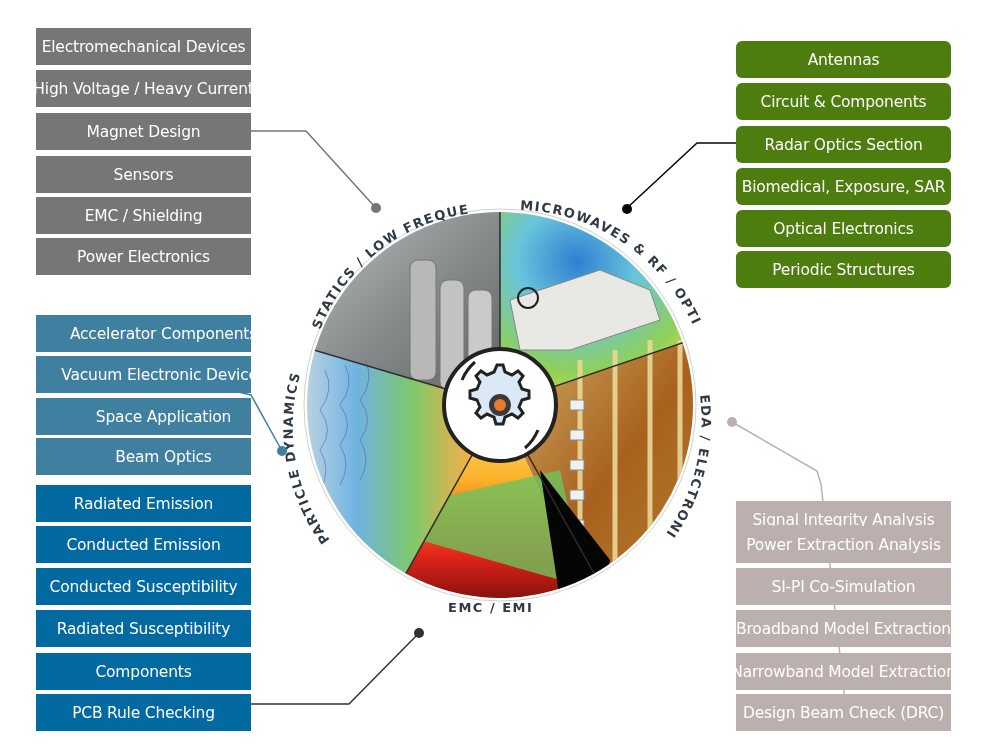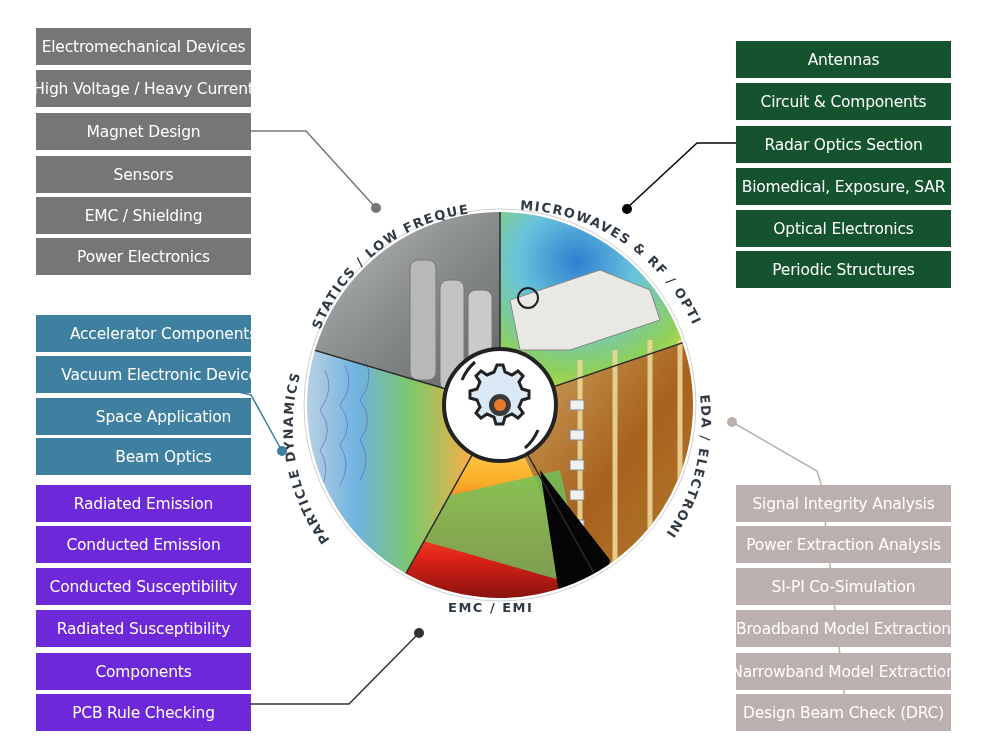--- a/index.html
+++ b/index.html
@@ -3,23 +3,23 @@
 <meta charset="utf-8">
 <style>
   html, body { margin: 0; padding: 0; }
   body { width: 1000px; height: 750px; background: #ffffff; position: relative; overflow: hidden;
          font-family: "DejaVu Sans", "Liberation Sans", sans-serif; }
   .col { position: absolute; width: 215px; }
   .box { position: absolute; left: 0; width: 215px; height: 37px; display: flex; align-items: center;
          justify-content: center; color: #ffffff; font-size: 15.5px; white-space: nowrap; letter-spacing: -0.2px;
          box-sizing: border-box; }
   .g-static .box { background: #767676; }
-  .g-micro .box { background: #14532d; }
+  .g-micro .box { background: #4d7c0f; border-radius: 6px; }
   .g-particle .box { background: #3f7fa0; padding-left: 40px; }
-  .g-emc .box { background: #6d28d9; }
+  .g-emc .box { background: #0369a1; }
   .g-eda .box { background: #bcb0ae; }
   svg#wheel { position: absolute; left: 0; top: 0; }
   .seg-label { font-family: "DejaVu Sans", sans-serif; font-weight: bold; fill: #2f3a44; letter-spacing: 1.5px; }
 </style>
 </head>
 <body>
 
 <svg id="wheel" width="1000" height="750" viewBox="0 0 1000 750">
   <defs>
     <clipPath id="circ">
@@ -185,19 +185,19 @@
 <div class="col g-emc" style="left:36px; top:485px;">
   <div class="box" style="top:0px">Radiated Emission</div>
   <div class="box" style="top:41px">Conducted Emission</div>
   <div class="box" style="top:83px">Conducted Susceptibility</div>
   <div class="box" style="top:125px">Radiated Susceptibility</div>
   <div class="box" style="top:168px">Components</div>
   <div class="box" style="top:209px">PCB Rule Checking</div>
 </div>
 
 <div class="col g-eda" style="left:736px; top:485px;">
-  <div class="box" style="top:0px">Signal Integrity Analysis</div>
+  <div class="box" style="top:16px">Signal Integrity Analysis</div>
   <div class="box" style="top:41px">Power Extraction Analysis</div>
   <div class="box" style="top:83px">SI-PI Co-Simulation</div>
   <div class="box" style="top:125px">Broadband Model Extraction</div>
   <div class="box" style="top:168px">Narrowband Model Extraction</div>
   <div class="box" style="top:209px">Design Beam Check (DRC)</div>
 </div>
 
 </body></html>

